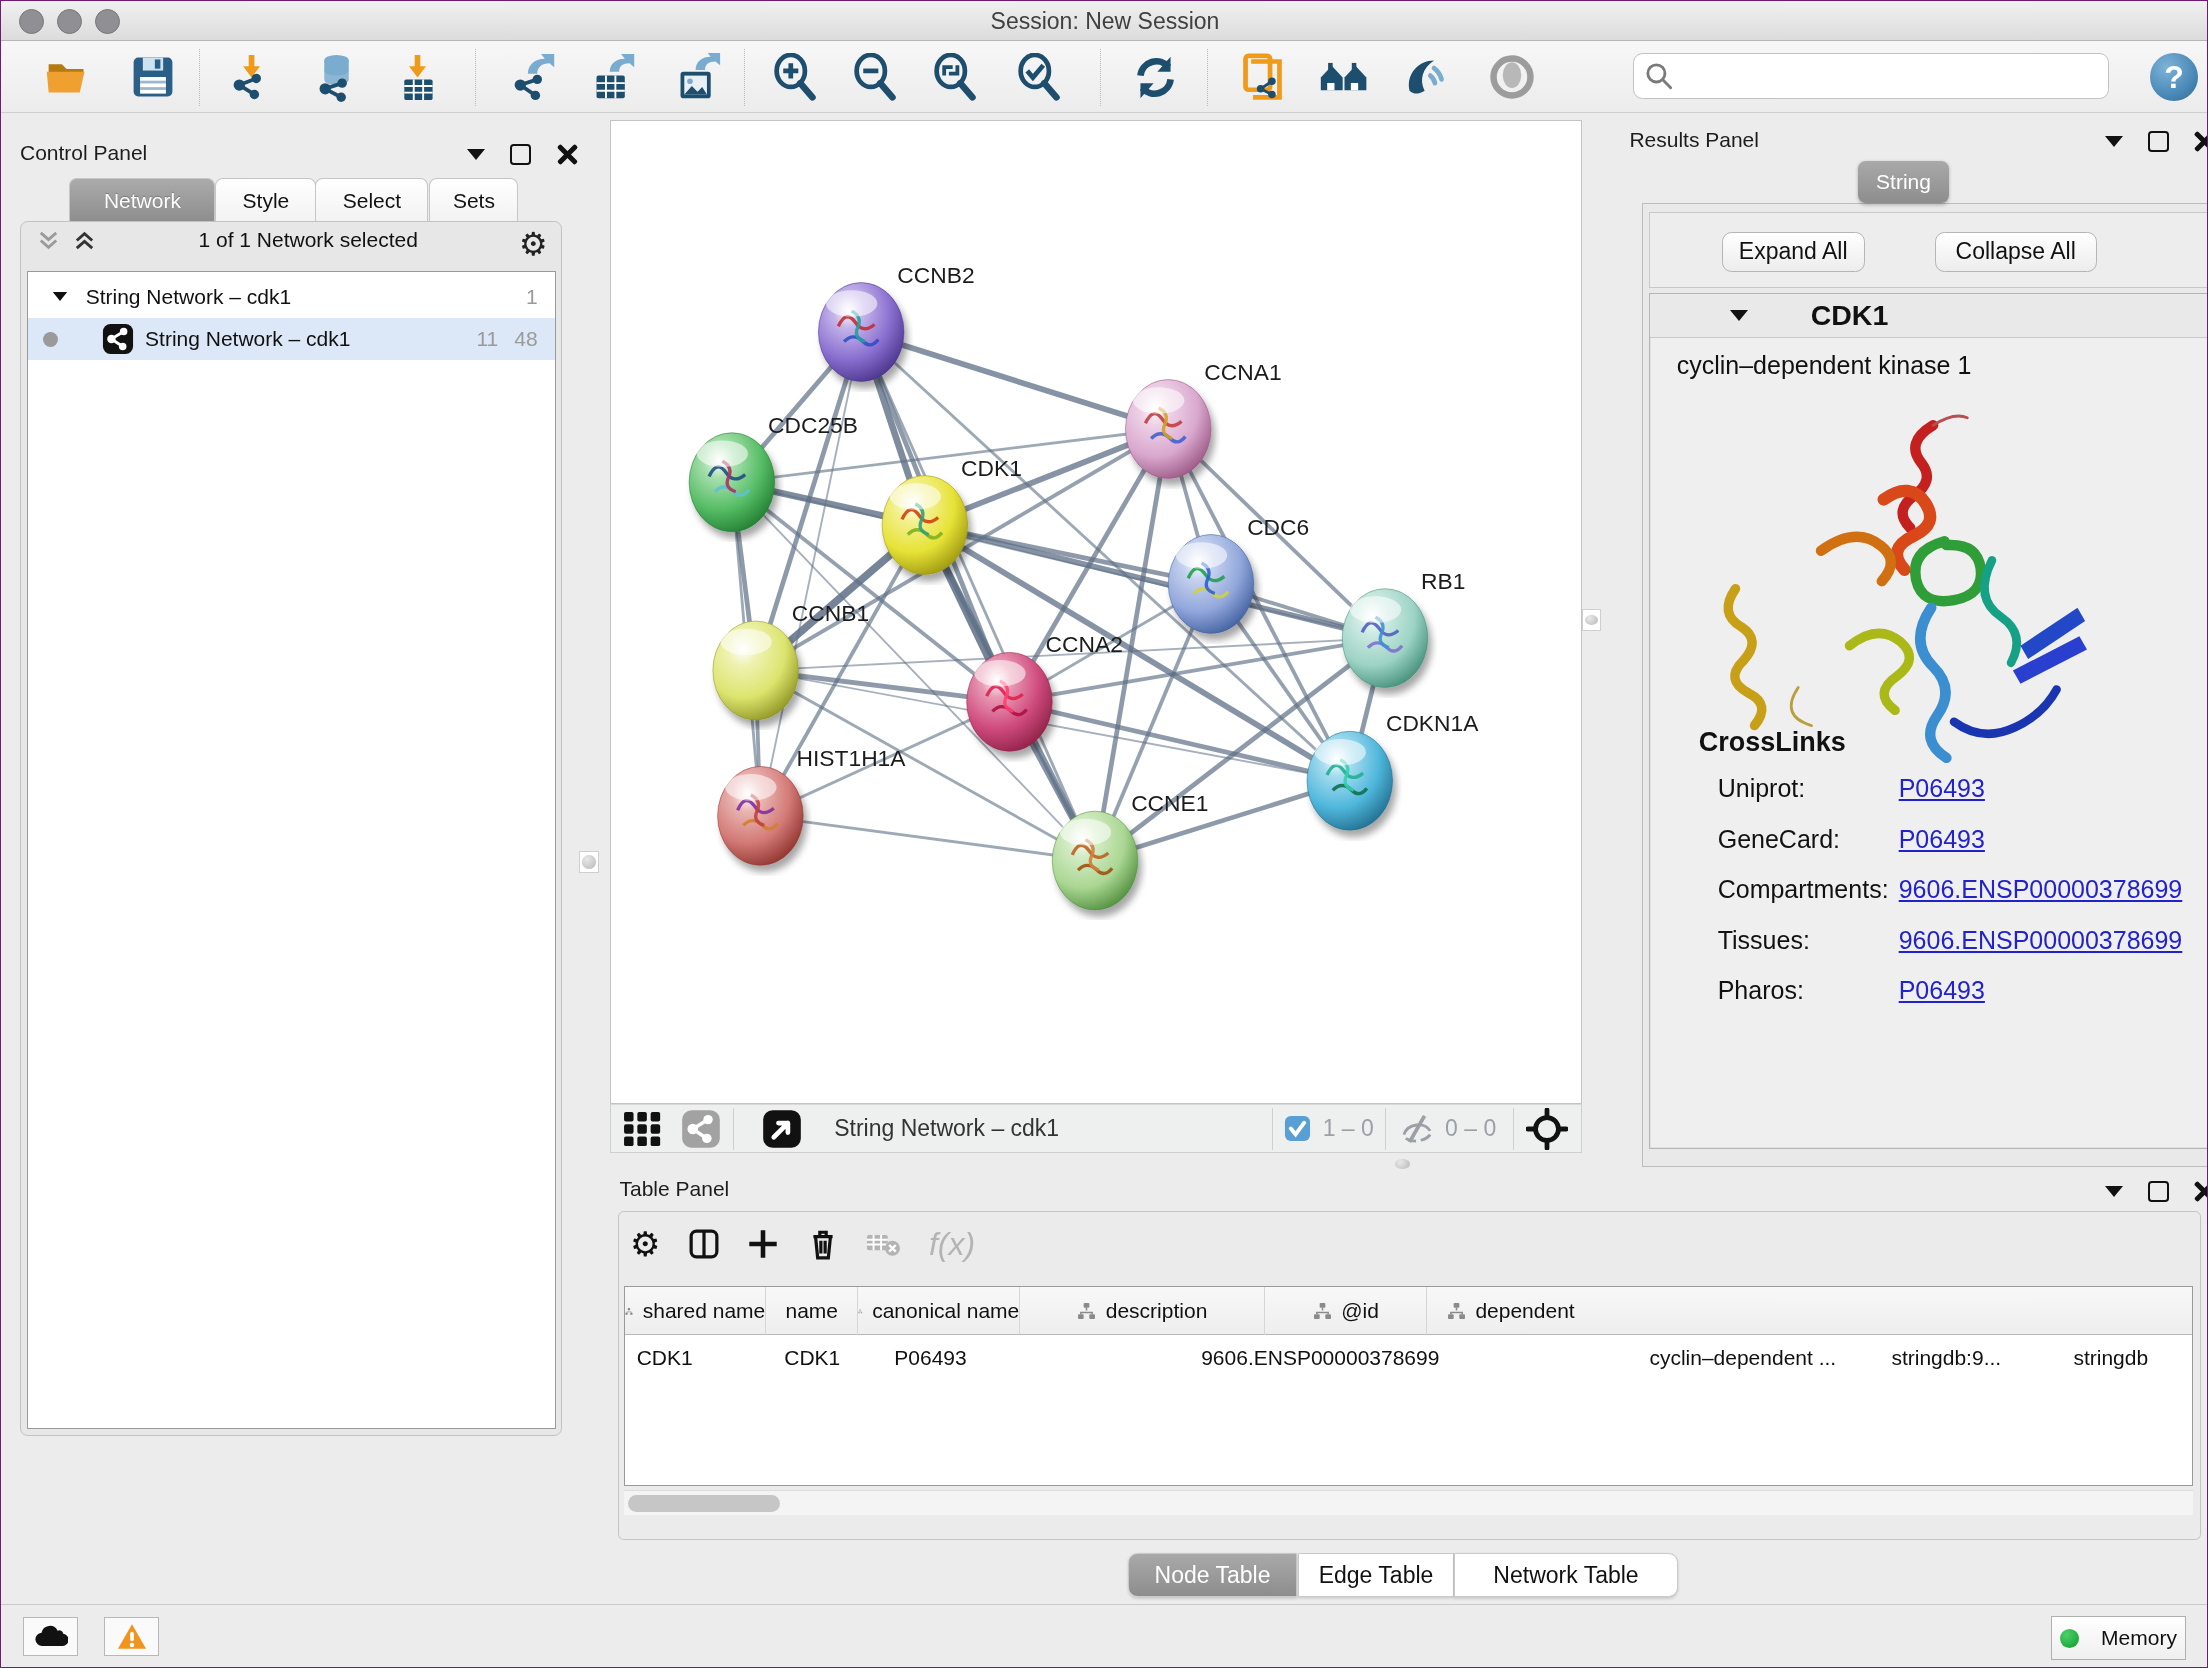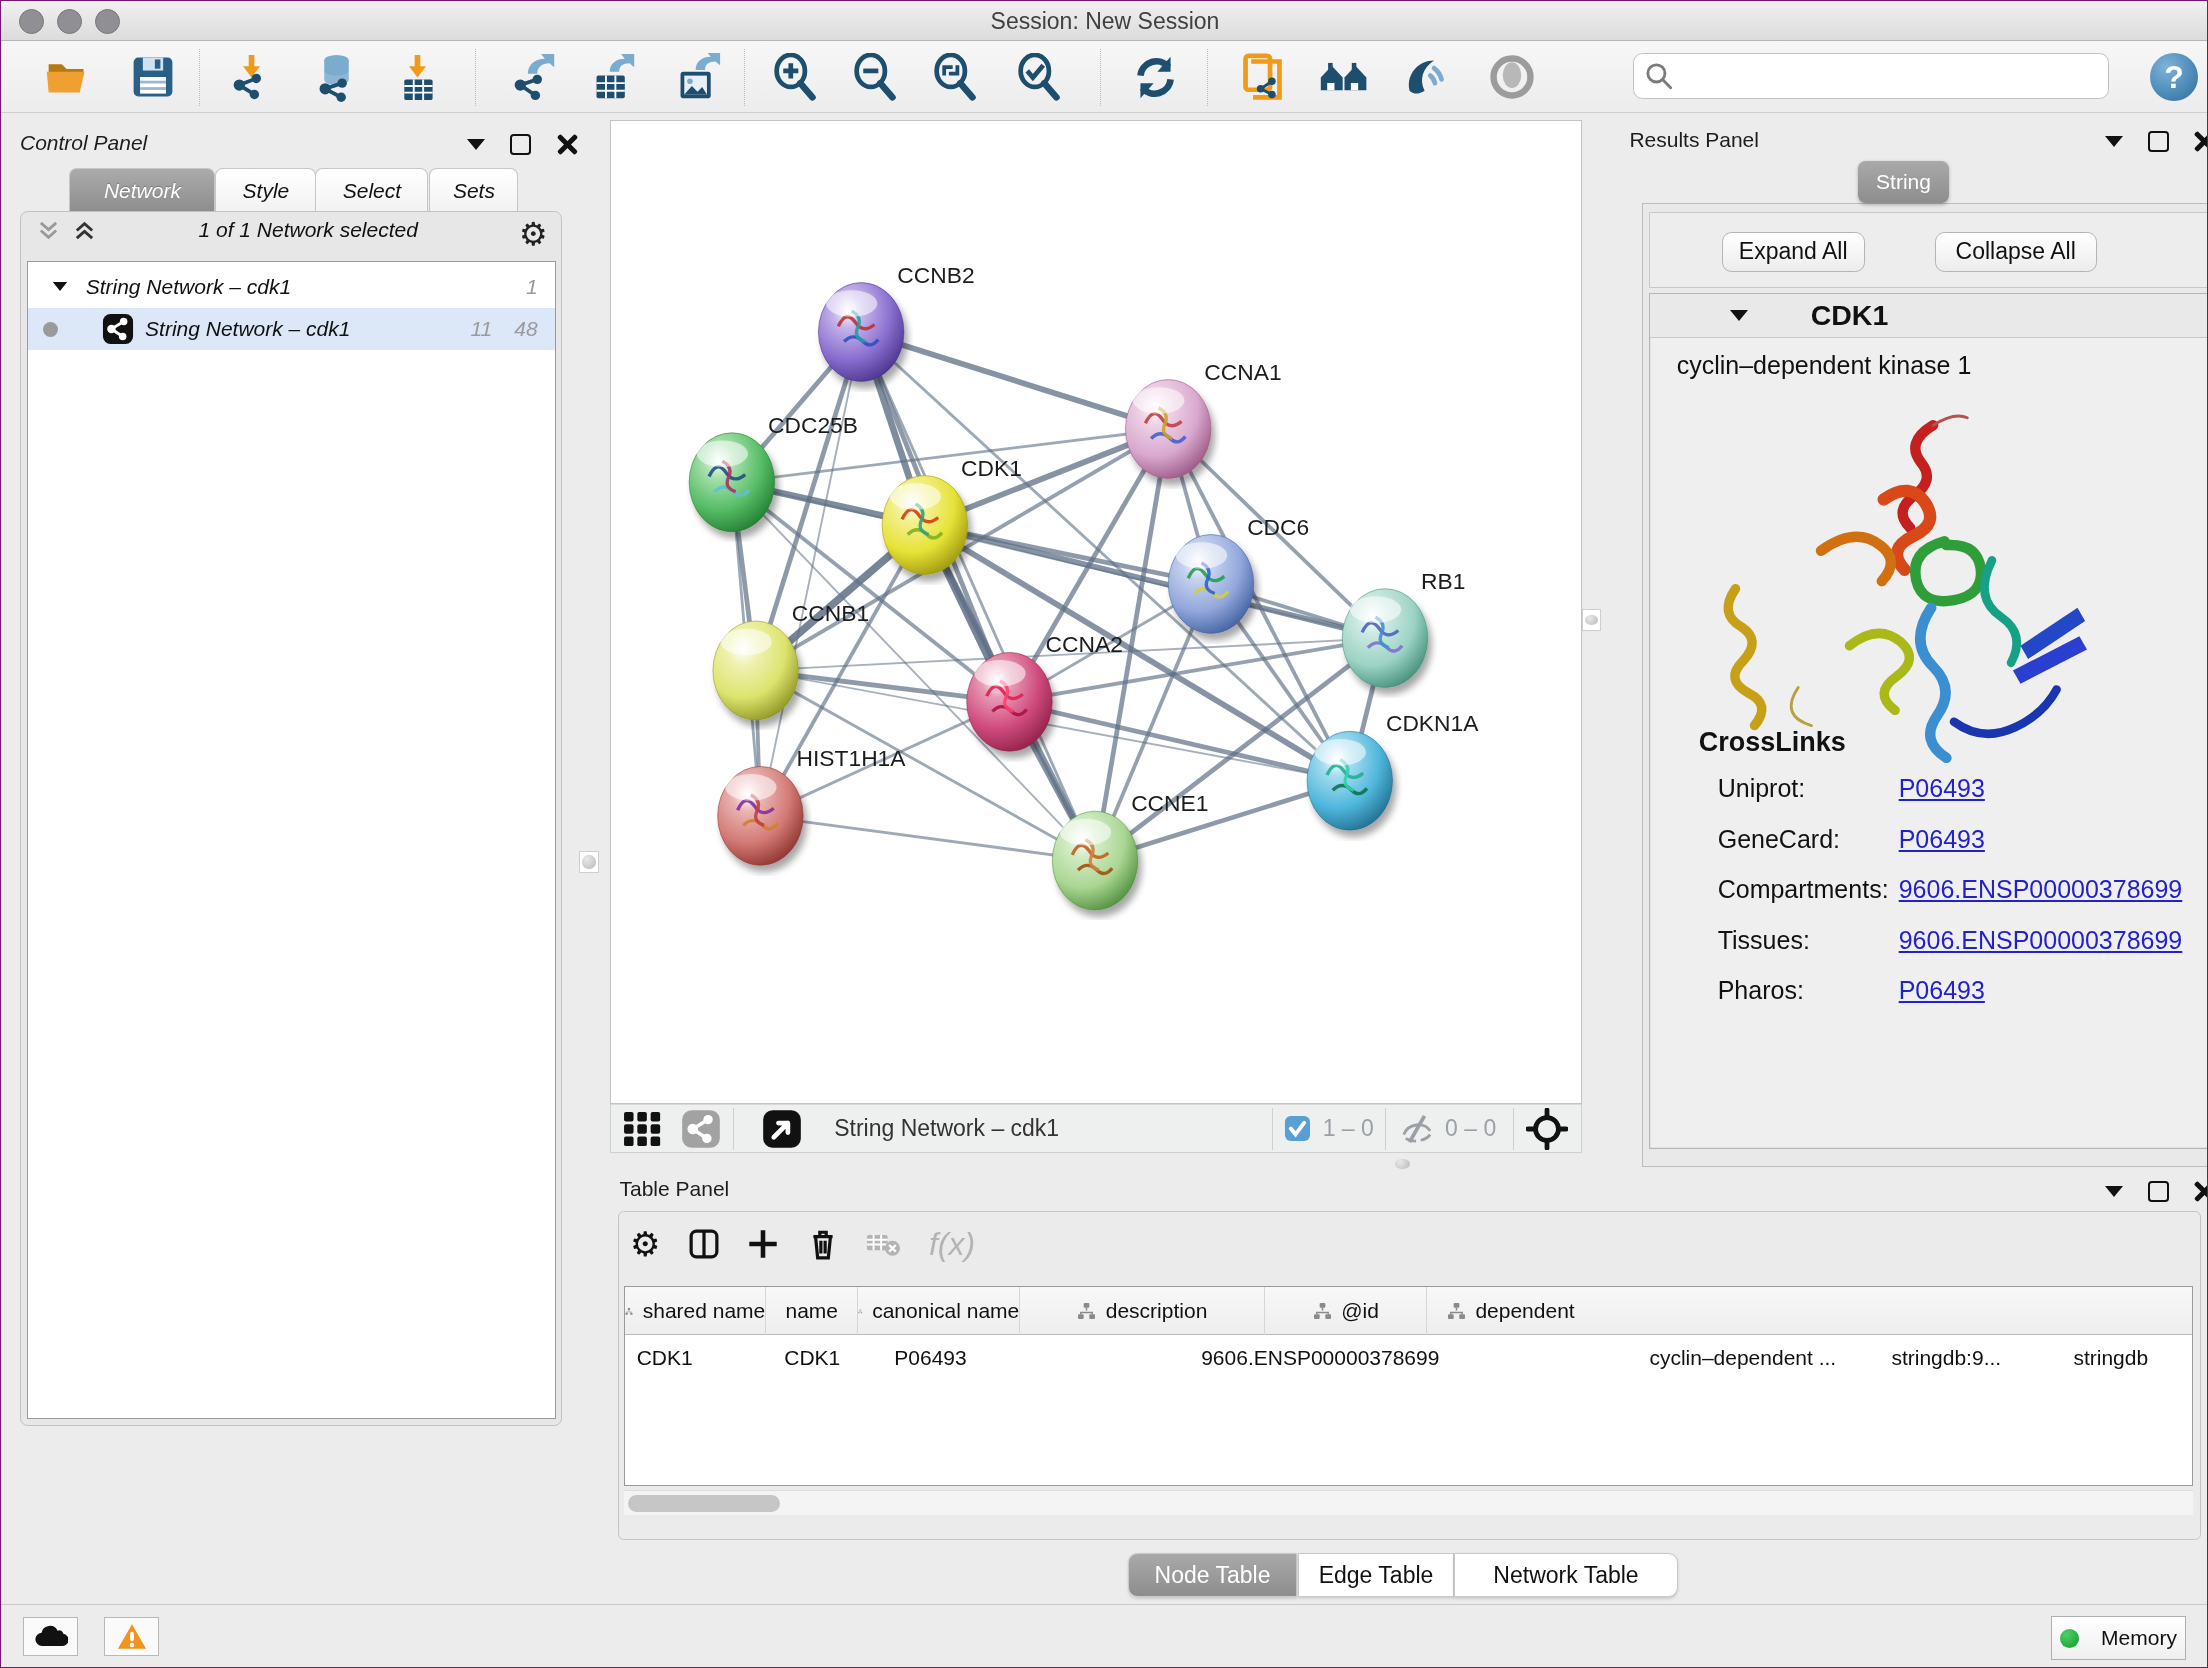--- a/index.html
+++ b/index.html
@@ -23,21 +23,21 @@
   
   .phead{font-size:21px;color:#1d1d1d;}
   .pctl{display:flex;gap:25px;align-items:center;}
   .tri{width:0;height:0;border-left:9.5px solid transparent;border-right:9.5px solid transparent;border-top:11.4px solid #111;}
   .sq{width:21px;height:21px;border:2.9px solid #111;border-radius:3.8px;}
   .xx{position:relative;width:21px;height:21px;}
   .xx:before,.xx:after{content:"";position:absolute;left:-1.9px;top:8.6px;width:25px;height:4.8px;background:#111;border-radius:1.9px;}
   .xx:before{transform:rotate(45deg);}  .xx:after{transform:rotate(-45deg);}
 
   
-  .cp{left:11.4px;top:125px;width:557px;height:1299px;font-style:italic;}
+  .cp{left:11.4px;top:135px;width:557px;height:1299px;}
   .tab{position:absolute;top:0;height:44px;background:linear-gradient(#ffffff,#f2f2f2);border:1px solid #c6c6c6;border-bottom:none;border-radius:7.6px 7.6px 0 0;display:flex;align-items:center;justify-content:center;font-size:21px;color:#111;}
   .tab.active{background:linear-gradient(#ababab,#8d8d8d);color:#fff;text-shadow:0 -1px 1px rgba(0,0,0,.25);}
   .cpcard{position:absolute;left:7.6px;top:85px;width:542px;height:1215px;background:#e7e7e7;border:1px solid #c2c2c2;border-radius:7.6px;}
   .cpinfo{position:absolute;left:0;top:5.7px;width:100%;height:38px;display:flex;align-items:flex-start;}
   .cplist{position:absolute;left:5.7px;top:49px;width:529px;height:1158px;background:#fff;border:1px solid #9a9a9a;}
   .trow{position:absolute;left:0;width:100%;height:42px;display:flex;align-items:center;font-size:21px;color:#111;}
   .cnt{color:#9a9a9a;}
 
   
   .canvas{left:609px;top:119px;width:972px;height:984px;background:#fff;border:1px solid #c4c4c4;}
@@ -311,21 +311,21 @@
               <rect x="1" y="1" width="32" height="32" rx="8" fill="#111"></rect>
               <g fill="#fff">
                 <circle cx="10" cy="17" r="4.5"></circle>
                 <circle cx="23" cy="9" r="4"></circle>
                 <circle cx="22" cy="25" r="4"></circle>
                 <path d="M10 17l13-8M10 17l12 8" stroke="#fff" stroke-width="3"></path>
               </g>
             </svg>
         <span style="margin-left:11.4px">String Network – cdk1</span>
           <span class="cnt" style="margin-left:auto">11</span>
-          <span class="cnt" style="margin-left:22px;margin-right:17px">48</span>
+          <span class="cnt" style="margin-left:16px;margin-right:17px">48</span>
         </div>
       </div>
     </div>
   </div>
 
   <div class="abs handlebox" style="left:578px;top:850px;width:20px;height:22px">
       <div class="handledot" style="width:13.3px;height:13.3px"></div>
     </div>
 
   <div class="abs canvas">

